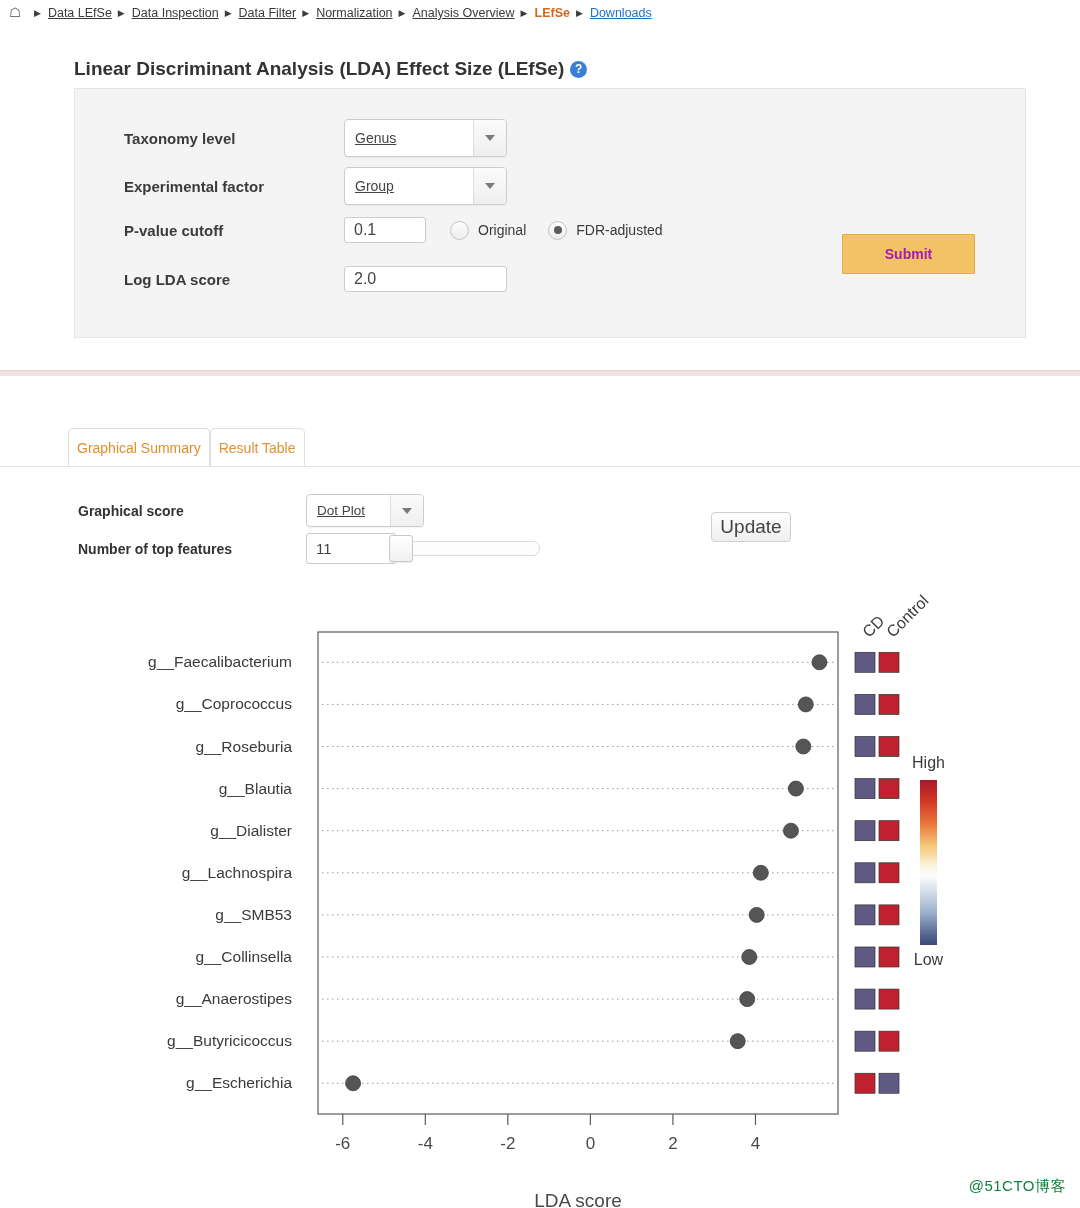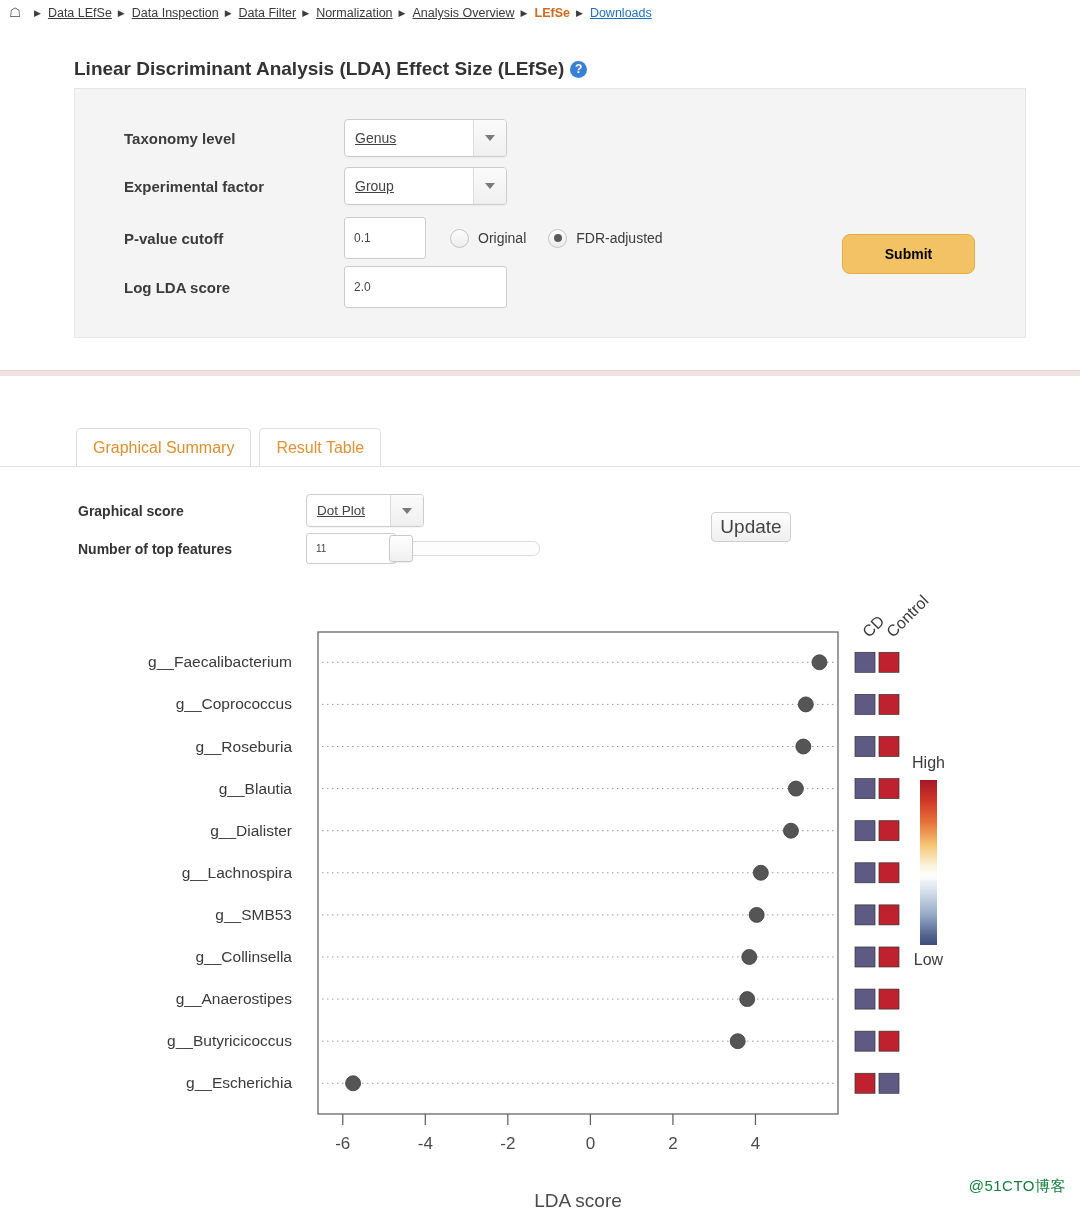--- a/index.html
+++ b/index.html
@@ -139,26 +139,26 @@
     justify-content: center;
   }
   .select-arrow .caret {
     width: 0; height: 0;
     border-left: 5px solid transparent;
     border-right: 5px solid transparent;
     border-top: 6px solid #7a7a7a;
   }
   .text-input {
     width: 82px;
-    height: 42px;
+    height: 26px;
     background: #fff;
     border: 1px solid #ccc;
     border-radius: 3px;
     box-sizing: border-box;
-    font-size: 12px;
+    font-size: 16px;
     color: #444;
     padding-left: 9px;
     font-family: "Liberation Sans", sans-serif;
     outline: none;
   }
   .text-input.wide {
     width: 163px;
   }
   .radio-group {
     display: flex;
@@ -187,24 +187,24 @@
     margin-left: 9px;
     margin-right: 22px;
     white-space: nowrap;
   }
   .submit-btn {
     position: absolute;
     top: 145px; left: 767px;
     width: 133px; height: 40px;
     background: #f3c264;
     border: 1px solid #e2ad45;
-    border-radius: 8px;
+    border-radius: 1px;
     font-size: 14px;
     font-weight: bold;
-    color: #000000;
+    color: #a21caf;
     cursor: pointer;
     font-family: "Liberation Sans", sans-serif;
   }
 
   
   .divider {
     position: absolute;
     top: 370px; left: 0;
     width: 1080px;
     height: 5px;
@@ -214,32 +214,31 @@
 
   
   .tabs {
     position: absolute;
     top: 428px; left: 68px;
     display: flex;
     align-items: flex-end;
   }
   .tab {
     height: 38px;
-    padding: 0 16px;
-    display: flex;
-    align-items: center;
-    font-size: 16px;
+    padding: 0 8px;
+    display: flex;
+    align-items: center;
+    font-size: 14px;
     color: #e09235;
     border: 1px solid #e0e0e0;
     border-bottom: none;
     border-radius: 5px 5px 0 0;
     background: #fff;
     cursor: pointer;
     box-sizing: border-box;
-    margin-left: 8px;
   }
   .tab.active {
     background: #fff;
     border-color: #dcdcdc;
     color: #e08e2e;
   }
   .tabs-underline {
     position: absolute;
     top: 466px; left: 0;
     width: 1080px;
@@ -264,21 +263,21 @@
     color: #333;
   }
   .select-box.sm {
     width: 118px;
     height: 33px;
   }
   .select-box.sm .sel-val { font-size: 13.5px; }
   .text-input.sm {
     width: 90px;
     height: 31px;
-    font-size: 10px;
+    font-size: 15px;
   }
   .slider {
     position: relative;
     width: 144px;
     height: 13px;
     background: #fdfdfd;
     border: 1px solid #dcdcdc;
     border-radius: 7px;
     margin-left: -2px;
     cursor: pointer;

